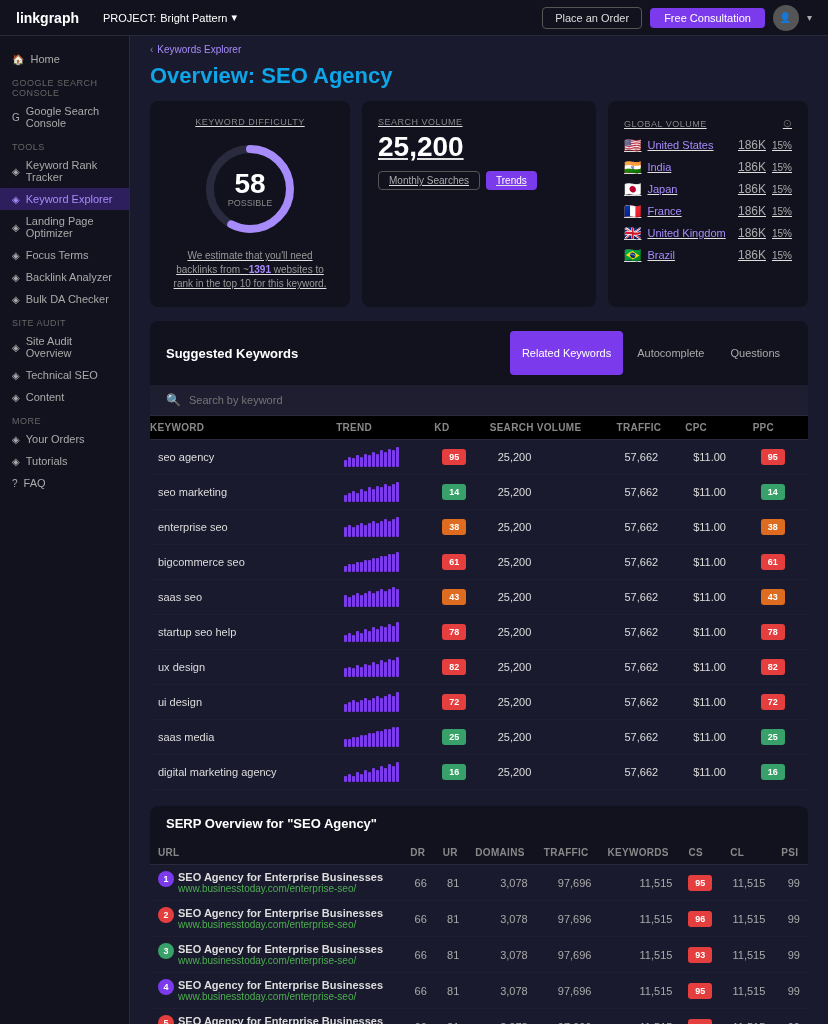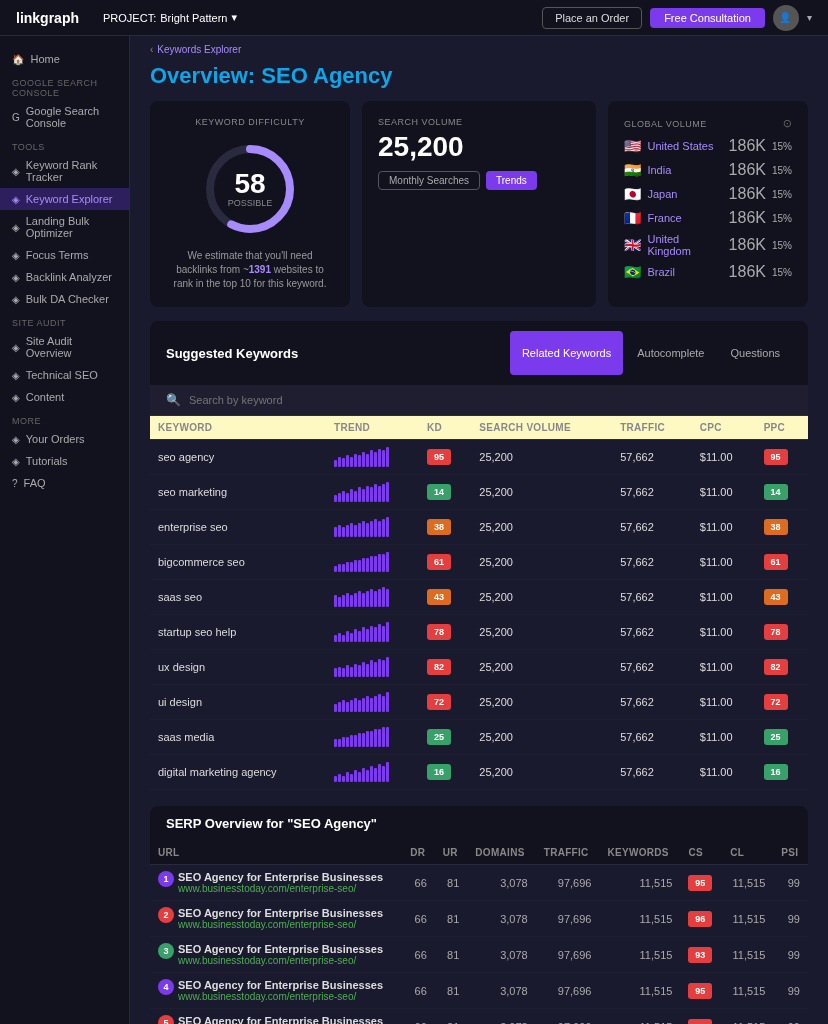--- a/index.html
+++ b/index.html
@@ -29,21 +29,21 @@
     .content { flex: 1; overflow-y: auto; background: #1a1a2e; }
 
     
     .breadcrumb { padding: 8px 20px; font-size: 10px; color: #888; display: flex; align-items: center; gap: 4px; }
     .breadcrumb-link { color: #a78bfa; cursor: pointer; }
 
     
     .page-title { padding: 0 20px 12px; font-size: 22px; font-weight: 700; color: #0ea5e9; }
 
     
-    .top-cards { display: flex; gap: 12px; padding: 0 20px 14px; }
+    .top-cards { display: flex; gap: 12px; padding: 0 20px 14px; text-decoration: underline; }
 
     
     .kd-card { background: #12121f; border-radius: 8px; padding: 16px; width: 200px; flex-shrink: 0; text-align: center; }
     .kd-card-title { font-size: 9px; color: #888; text-transform: uppercase; letter-spacing: 0.5px; margin-bottom: 12px; }
     .kd-circle-container { position: relative; width: 100px; height: 100px; margin: 0 auto 10px; }
     .kd-circle-container svg { transform: rotate(-90deg); }
     .kd-center-text { position: absolute; top: 50%; left: 50%; transform: translate(-50%, -50%); text-align: center; }
     .kd-number { font-size: 28px; font-weight: 700; color: #fff; line-height: 1; }
     .kd-possible { font-size: 9px; color: #888; }
     .kd-description { font-size: 10px; color: #999; line-height: 1.4; margin-top: 8px; }
@@ -61,37 +61,37 @@
     .sv-chart svg { width: 100%; height: 100%; }
 
     
     .gv-card { background: #12121f; border-radius: 8px; padding: 16px; width: 200px; flex-shrink: 0; }
     .gv-header { display: flex; justify-content: space-between; align-items: center; margin-bottom: 4px; }
     .gv-label { font-size: 9px; color: #888; text-transform: uppercase; letter-spacing: 0.5px; }
     .gv-number { font-size: 28px; font-weight: 700; color: #fff; margin-bottom: 10px; }
     .gv-row { display: flex; align-items: center; gap: 6px; padding: 3px 0; font-size: 11px; }
     .gv-flag { font-size: 14px; }
     .gv-country { color: #a78bfa; flex: 1; cursor: pointer; }
-    .gv-val { color: #aaa; font-size: 16px; }
+    .gv-val { color: #aaa; font-size: 12px; }
     .gv-pct { color: #aaa; font-size: 10px; }
 
     
     .section { margin: 0 20px 16px; }
     .section-header { background: #12121f; border-radius: 8px 8px 0 0; padding: 10px 16px; display: flex; align-items: center; justify-content: space-between; }
     .section-title { font-size: 13px; font-weight: 600; color: #fff; }
     .tab-group { display: flex; gap: 2px; }
     .tab { padding: 16px 12px; border-radius: 4px; font-size: 11px; cursor: pointer; color: #aaa; }
     .tab.active { background: #7c3aed; color: #fff; }
 
     .search-bar { background: #1e1e30; padding: 8px 16px; display: flex; align-items: center; gap: 8px; border-bottom: 1px solid #2a2a3e; }
     .search-bar input { background: transparent; border: none; outline: none; color: #ccc; font-size: 11px; flex: 1; }
     .search-icon { color: #666; font-size: 12px; }
 
     .kw-table { background: #1a1a2e; width: 100%; border-collapse: collapse; }
-    .kw-table th { padding: 6px 8px; font-size: 10px; color: #888; text-transform: uppercase; letter-spacing: 0.3px; text-align: left; border-bottom: 1px solid #2a2a3e; background: #fef9c3; }
+    .kw-table th { padding: 6px 0; font-size: 10px; color: #888; text-transform: uppercase; letter-spacing: 0.3px; text-align: left; border-bottom: 1px solid #2a2a3e; background: #000000; }
     .kw-table td { padding: 7px 8px; border-bottom: 1px solid #1e1e30; font-size: 11px; color: #ddd; vertical-align: middle; }
 
     .badge { display: inline-block; width: 24px; height: 16px; border-radius: 3px; font-size: 9px; font-weight: 700; text-align: center; line-height: 16px; color: #fff; }
     .badge-red { background: #e53e3e; }
     .badge-green { background: #38a169; }
     .badge-orange { background: #dd6b20; }
 
     .trend-bars { display: flex; gap: 1px; align-items: flex-end; height: 20px; }
     .trend-bar { width: 3px; background: #7c3aed; border-radius: 1px; }
 
@@ -142,21 +142,21 @@
     <div class="sidebar-item">
       <span class="sidebar-icon">◈</span>
       <span>Keyword Rank Tracker</span>
     </div>
     <div class="sidebar-item active">
       <span class="sidebar-icon">◈</span>
       <span>Keyword Explorer</span>
     </div>
     <div class="sidebar-item">
       <span class="sidebar-icon">◈</span>
-      <span>Landing Bulk Optimizer</span>
+      <span>Landing Page Optimizer</span>
     </div>
     <div class="sidebar-item">
       <span class="sidebar-icon">◈</span>
       <span>Focus Terms</span>
     </div>
     <div class="sidebar-item">
       <span class="sidebar-icon">◈</span>
       <span>Backlink Analyzer</span>
     </div>
     <div class="sidebar-item">

